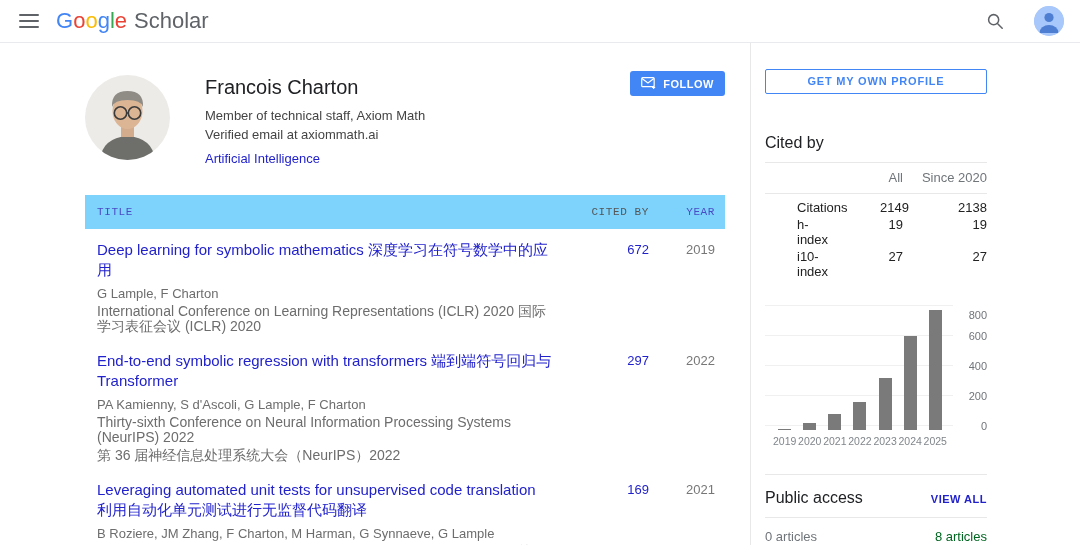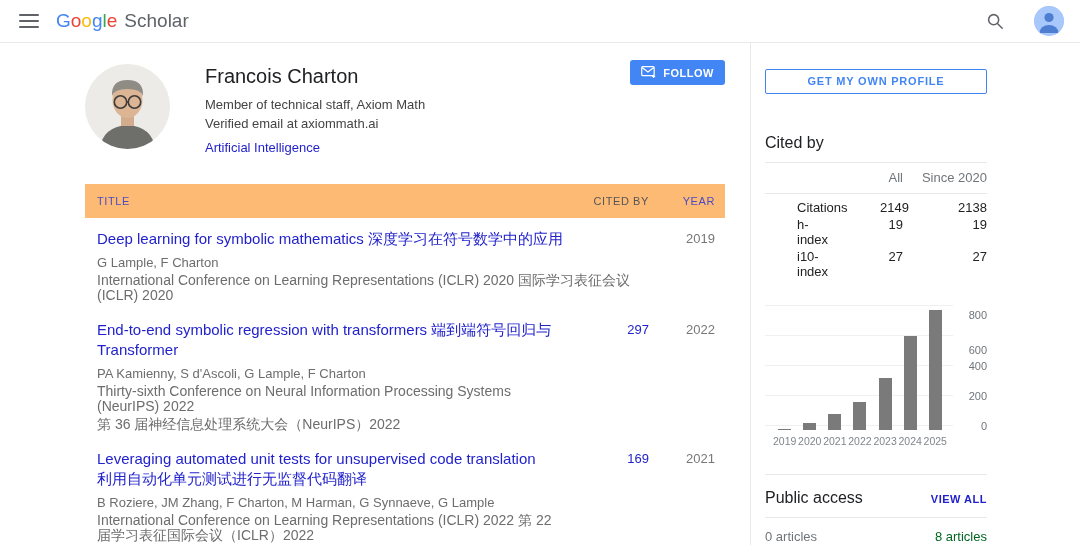--- a/index.html
+++ b/index.html
@@ -13,55 +13,55 @@
   a { text-decoration:none; cursor:pointer; }
 
   
   .topbar {
     height:43px; display:flex; align-items:center;
     padding:0 16px 0 10px; border-bottom:1px solid #e8eaed; background:#fff;
   }
   .hamburger { width:38px; height:38px; display:flex; flex-direction:column;
     justify-content:center; align-items:center; gap:4px; cursor:pointer; }
   .hamburger span { display:block; width:20px; height:2px; background:#5f6368; border-radius:1px; }
-  .logo { display:flex; align-items:center; margin-left:8px; font-size:19px; }
+  .logo { display:flex; align-items:center; margin-left:8px; font-size:22px; }
   .logo .scholar { color:#5f6368; margin-left:7px; }
   .topbar-spacer { flex:1; }
   .search-btn { width:34px; height:34px; display:flex; align-items:center; justify-content:center;
     margin-right:22px; cursor:pointer; }
   .avatar { width:30px; height:30px; border-radius:50%; background:#a8c7fa; overflow:hidden;
     display:flex; align-items:center; justify-content:center; cursor:pointer; }
 
   
   .page { display:flex; padding-left:85px; height:502px; }
   .main-col { width:640px; flex:none; }
   .divider-v { width:1px; background:#e8e8e8; margin-left:25px; align-self:stretch; }
   .sidebar { width:222px; flex:none; margin-left:14px; padding-top:26px; }
 
   
-  .profile-section { display:flex; margin-top:21px; }
+  .profile-section { display:flex; margin-top:32px; }
   .profile-photo { width:85px; height:85px; border-radius:50%; overflow:hidden; flex:none; cursor:pointer; }
   .profile-info { margin-left:35px; }
   .profile-name { font-size:20px; color:#202124; margin-top:1px; }
   .profile-affil { font-size:13px; color:#444; margin-top:9px; }
   .profile-email { font-size:13px; color:#444; margin-top:4px; }
   .profile-interest { display:inline-block; font-size:13px; margin-top:9px; color:#2222cc; }
   .follow-btn {
     margin-left:auto; align-self:flex-start; margin-top:-4px;
     background:#4285f4; color:#fff; border:none; border-radius:3px;
     font-size:11px; font-weight:bold; letter-spacing:.5px;
     padding:6px 11px; display:flex; align-items:center; gap:7px; cursor:pointer;
     font-family:inherit;
   }
 
   
   .pub-table { margin-top:28px; }
   .pub-header {
-    display:flex; align-items:center; height:34px; background:#fdba74;
-    font-size:11px; letter-spacing:.6px; padding-left:12px;
+    display:flex; align-items:center; height:34px; background:#7dd3fc;
+    font-size:11px; letter-spacing:.6px; padding-left:12px;font-family:Liberation Mono, monospace;
   }
   .col-title { flex:1; color:#4b4bc4; cursor:pointer; }
   .col-cited { width:78px; text-align:right; color:#555; }
   .col-year  { width:76px; text-align:right; color:#4b4bc4; padding-right:10px; cursor:pointer; }
   .pub-row { display:flex; padding:11px 0 6px 12px; }
   .pub-main { flex:1; padding-right:18px; }
   .pub-title { font-size:15px; line-height:20px; color:#2222cc; display:inline; }
   .pub-authors { font-size:13px; color:#6d6d6d; margin-top:6px; line-height:15px; }
   .pub-venue { font-size:14px; color:#6d6d6d; margin-top:3px; line-height:15px; }
   .pub-venue:empty { margin:0; }
@@ -172,20 +172,21 @@
 
     <div class="pub-table">
       <div class="pub-header">
         <a class="col-title">TITLE</a>
         <span class="col-cited">CITED BY</span>
         <a class="col-year">YEAR</a>
       </div>
       <div id="pub-rows">
           <div class="pub-row">
             <div class="pub-main"><a class="pub-title">Deep learning for symbolic mathematics 深度学习在符号数学中的应用</a><div class="pub-authors">G Lample, F Charton</div><div class="pub-venue">International Conference on Learning Representations (ICLR) 2020 国际学习表征会议 (ICLR) 2020</div></div>
+            <a class="pub-cited">672</a>
             <div class="pub-year">2019</div>
           </div>
           <div class="pub-row">
             <div class="pub-main"><a class="pub-title">End-to-end symbolic regression with transformers 端到端符号回归与 Transformer</a><div class="pub-authors">PA Kamienny, S d'Ascoli, G Lample, F Charton</div><div class="pub-venue">Thirty-sixth Conference on Neural Information Processing Systems (NeurIPS) 2022</div><div class="pub-venue">第 36 届神经信息处理系统大会（NeurIPS）2022</div></div>
             <a class="pub-cited">297</a>
             <div class="pub-year">2022</div>
           </div>
           <div class="pub-row">
             <div class="pub-main"><a class="pub-title">Leveraging automated unit tests for unsupervised code translation 利用自动化单元测试进行无监督代码翻译</a><div class="pub-authors">B Roziere, JM Zhang, F Charton, M Harman, G Synnaeve, G Lample</div><div class="pub-venue">International Conference on Learning Representations (ICLR) 2022 第 22 届学习表征国际会议（ICLR）2022</div></div>
             <a class="pub-cited">169</a>
@@ -226,21 +227,21 @@
     </div>
 
     <div class="chart" id="citations-chart">
         <div class="gridline" style="bottom: 22px;"></div>
         <div class="ylab" style="bottom: 16px;">0</div>
         <div class="gridline" style="bottom: 52px;"></div>
         <div class="ylab" style="bottom: 46px;">200</div>
         <div class="gridline" style="bottom: 82px;"></div>
         <div class="ylab" style="bottom: 76px;">400</div>
         <div class="gridline" style="bottom: 112px;"></div>
-        <div class="ylab" style="bottom: 92px;">600</div>
+        <div class="ylab" style="bottom: 106px;">600</div>
         <div class="gridline" style="bottom: 142px;"></div>
         <div class="ylab" style="bottom: 127px;">800</div>
         <div class="chart-cols">
           <div class="chart-col">
             <div class="bar" style="height: 1.5px; background: rgb(122, 122, 122);"></div>
             <div class="xlab">2019</div>
           </div>
           <div class="chart-col">
             <div class="bar" style="height: 7.5px; background: rgb(122, 122, 122);"></div>
             <div class="xlab">2020</div>

